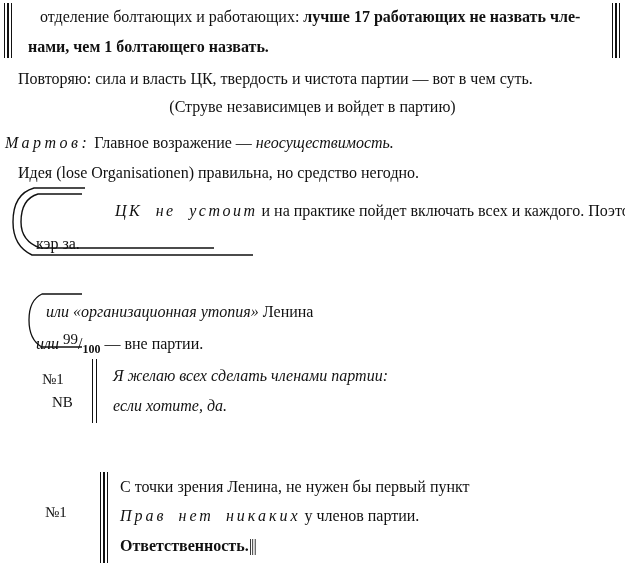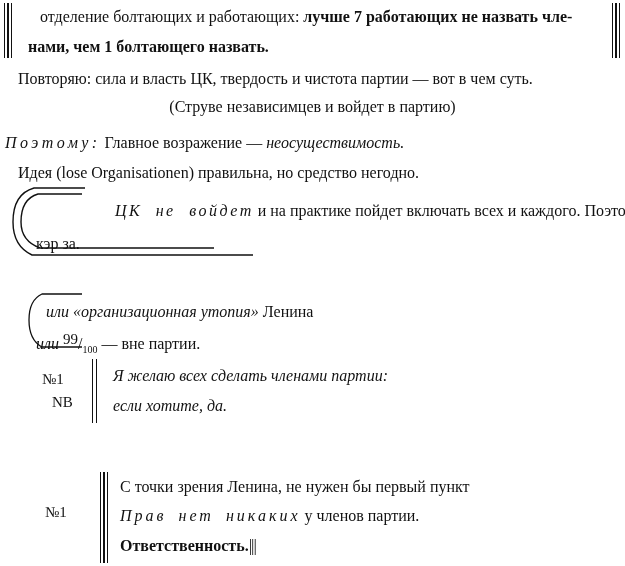--- a/index.html
+++ b/index.html
@@ -14,61 +14,61 @@
   .sp-emph{font-style:italic;letter-spacing:2.5px;word-spacing:7px;}
   .sp-rights{font-style:italic;letter-spacing:3px;word-spacing:5px;}
   .centered{left:0;width:625px;text-align:center;}
   
   .vbar{position:absolute;}
   .bar2{width:5px;background:linear-gradient(to right,#111 0 1px,transparent 1px 4px,#111 4px 5px);}
   .bar3{width:8px;background:linear-gradient(to right,#111 0 1px,transparent 1px 3px,#111 3px 5px,transparent 5px 7px,#111 7px 8px);}
   .inline-bars{letter-spacing:-1px;font-size:17px;}
   .margin-label{position:absolute;font-size:15px;}
   sup.frac-n{font-size:15px;vertical-align:5px;font-style:normal;}
-  sub.frac-d{font-size:10px;vertical-align:-4px;font-style:normal;}
+  sub.frac-d{font-size:12px;vertical-align:-4px;font-style:normal;font-weight:bold;}
   sup.star{font-size:12px;vertical-align:5px;}
   svg{position:absolute;overflow:visible;}
   .mark-svg{position:static;vertical-align:-2px;}
 </style>
 </head>
 <body>
 
 <div class="page">
 
   <div class="vbar bar3" style="left:4px;top:3px;height:55px;"></div>
   <div class="vbar bar3" style="left:612px;top:3px;height:55px;"></div>
   <div class="line" style="top:7px;left:40px;">
-    <span>отделение болтающих и работающих: </span><span class="b">лучше 7 работающих не назвать чле-</span>
+    <span>отделение болтающих и работающих: </span><span class="b">лучше 17 работающих не назвать чле-</span>
   </div>
   <div class="line" style="top:37px;left:28px;">
     <span class="b">нами, чем 1 болтающего назвать.</span>
   </div>
 
   <div class="line" style="top:69px;left:18px;">
     <span>Повторяю: сила и власть ЦК, твердость и чистота партии — вот в чем суть.</span>
   </div>
 
   <div class="line centered" style="top:97px;">
     <span>(Струве независимцев и войдет в партию)</span>
   </div>
 
   <div class="line" style="top:133px;left:5px;">
-    <span class="sp-wide">Поэтому:</span><span> Главное возражение — </span><span class="it">неосуществимость.</span>
+    <span class="sp-wide">Мартов:</span><span> Главное возражение — </span><span class="it">неосуществимость.</span>
   </div>
 
   <div class="line" style="top:163px;left:18px;">
     <span>Идея (lose Organisationen) правильна, но средство негодно.</span>
   </div>
 
   <svg width="256" height="78" viewBox="0 0 256 78" style="left:0;top:184px;">
     <path d="M 85 4 L 34 4 Q 13 10 13 38 Q 13 62 32 71 L 253 71" fill="none" stroke="#111" stroke-width="1.4"></path>
     <path d="M 82 10 L 38 10 Q 21 15 21 38 Q 21 57 40 64 L 214 64" fill="none" stroke="#111" stroke-width="1.4"></path>
   </svg>
   <div class="line" style="top:201px;left:115px;">
-    <span class="sp-emph">ЦК не войдет</span><span> и на практике пойдет включать всех и каждого. Поэтому Бру-</span>
+    <span class="sp-emph">ЦК не устоит</span><span> и на практике пойдет включать всех и каждого. Поэтому Бру-</span>
   </div>
   <div class="line" style="top:234px;left:36px;">
     <span>кэр за.</span>
   </div>
 
 
   <svg width="62" height="60" viewBox="0 0 62 60" style="left:24px;top:291px;">
     <path d="M 58 3 L 18 3 Q 5 9 5 29 Q 5 49 18 56 L 58 56" fill="none" stroke="#111" stroke-width="1.3"></path>
   </svg>
   <div class="line" style="top:302px;left:46px;">

